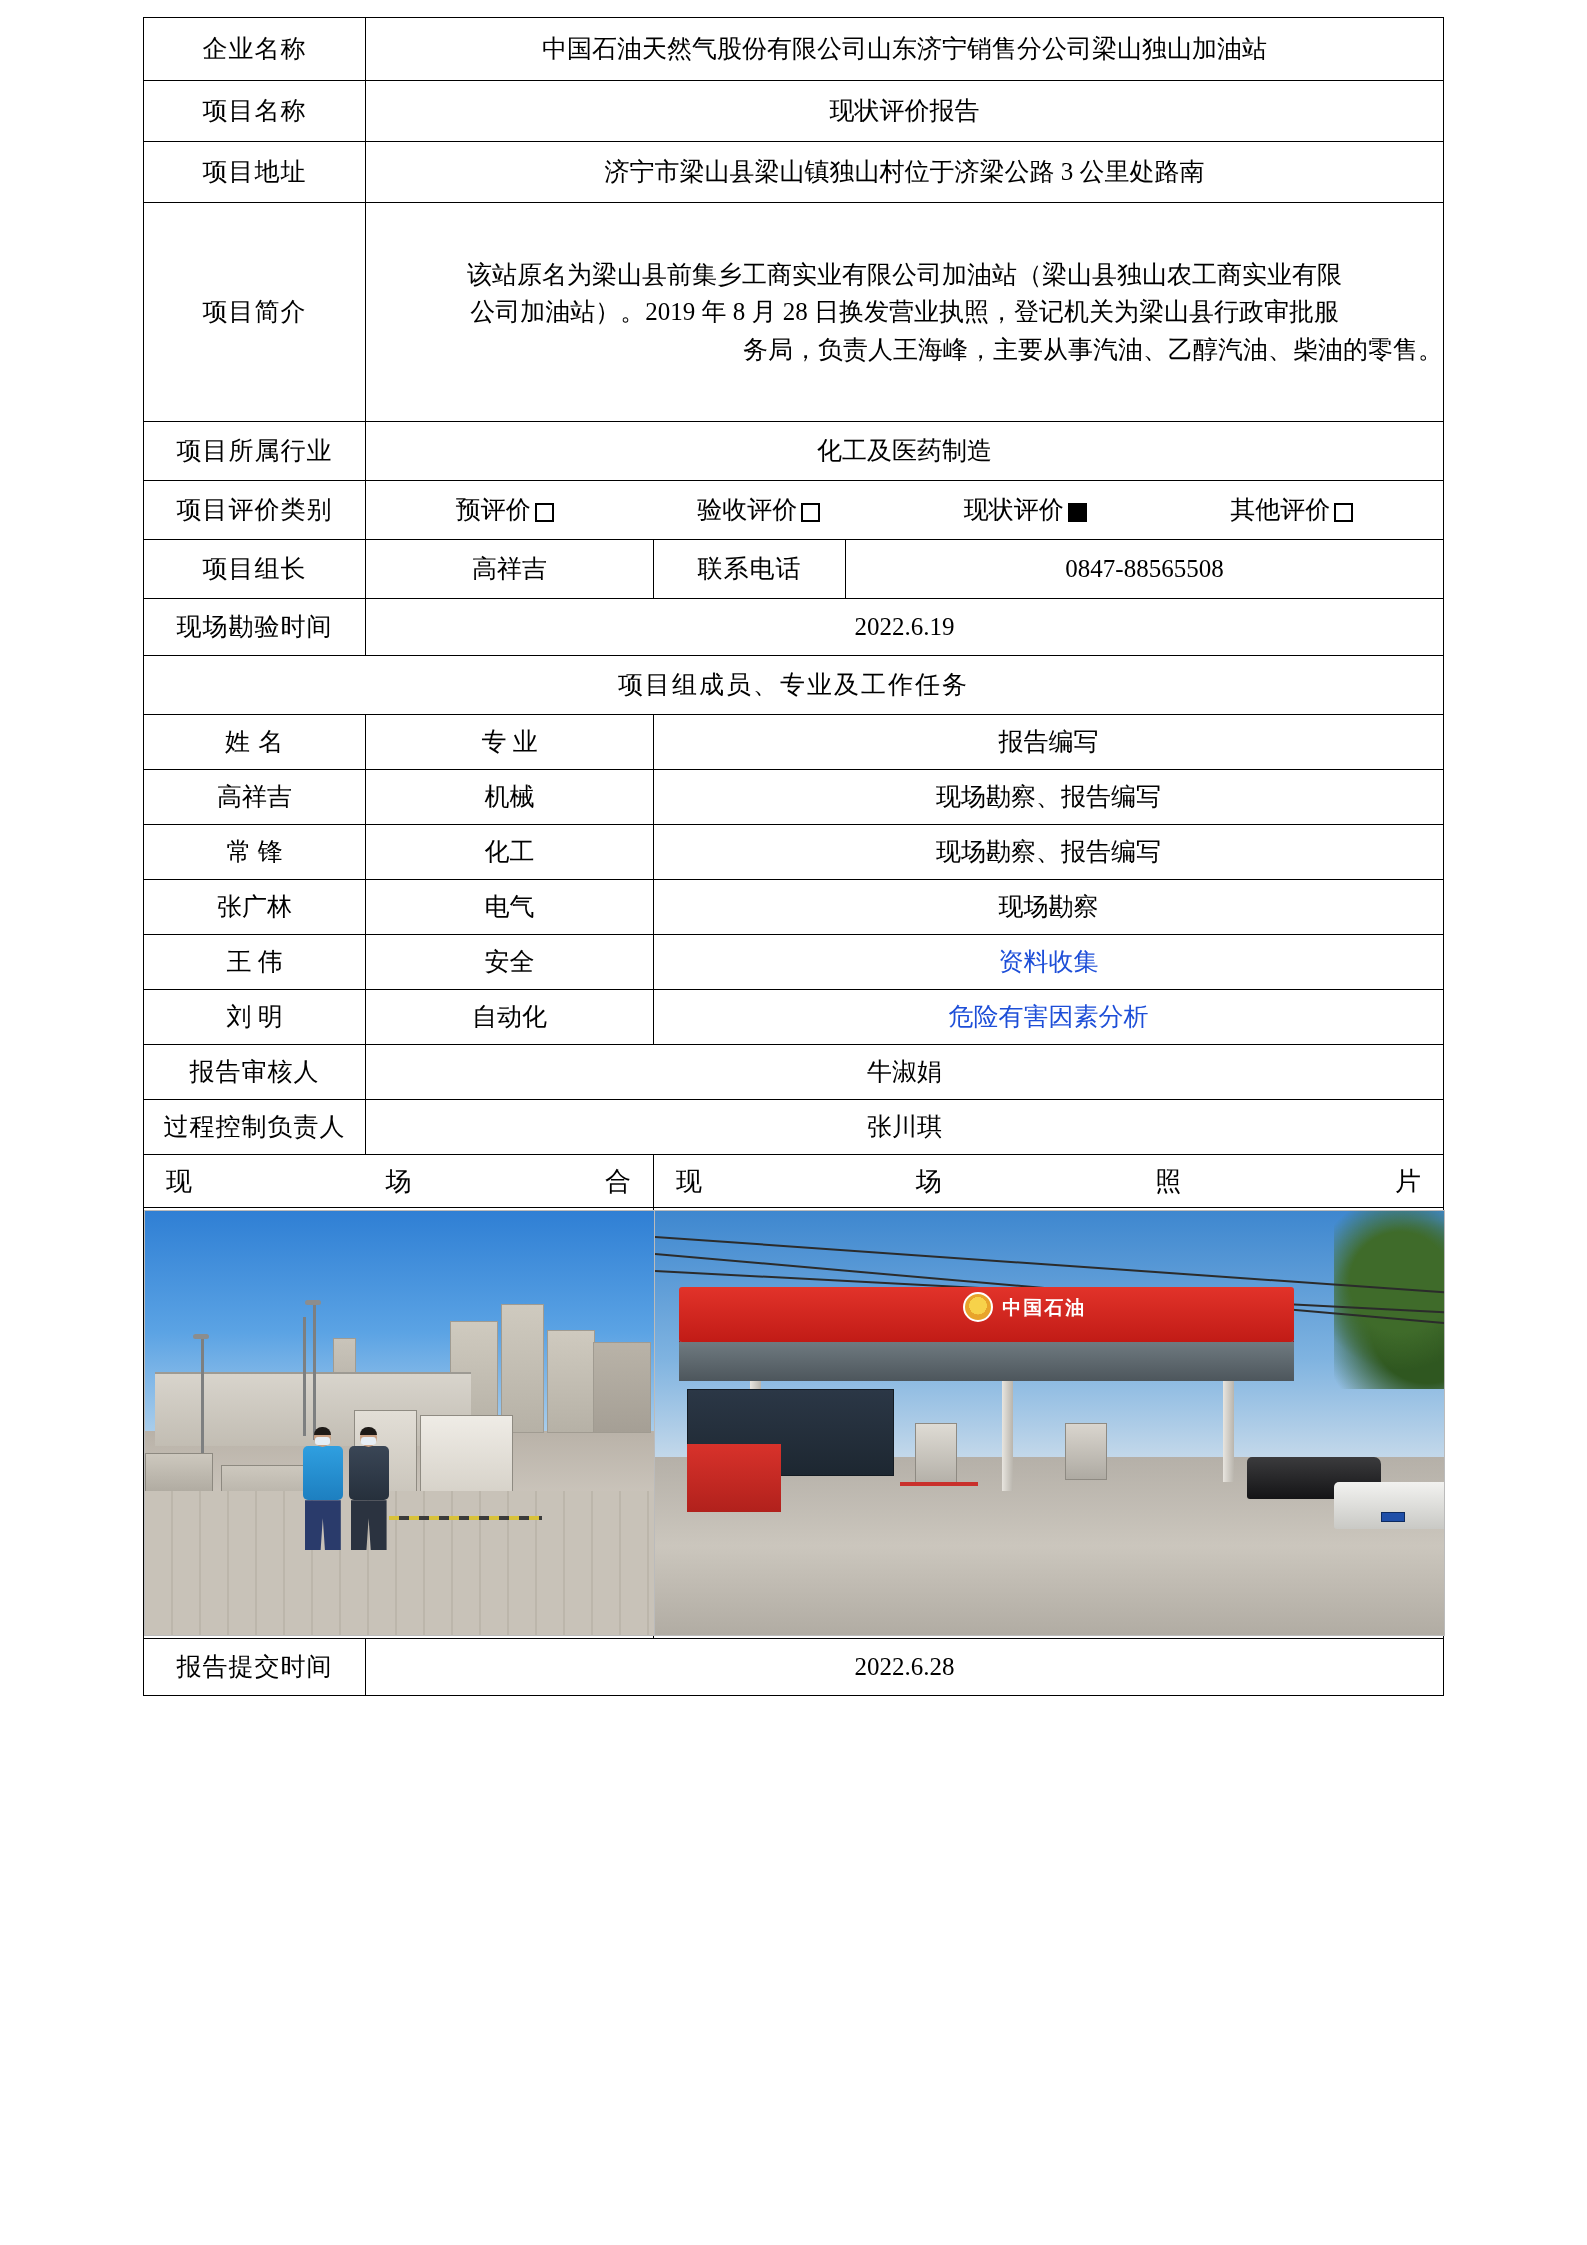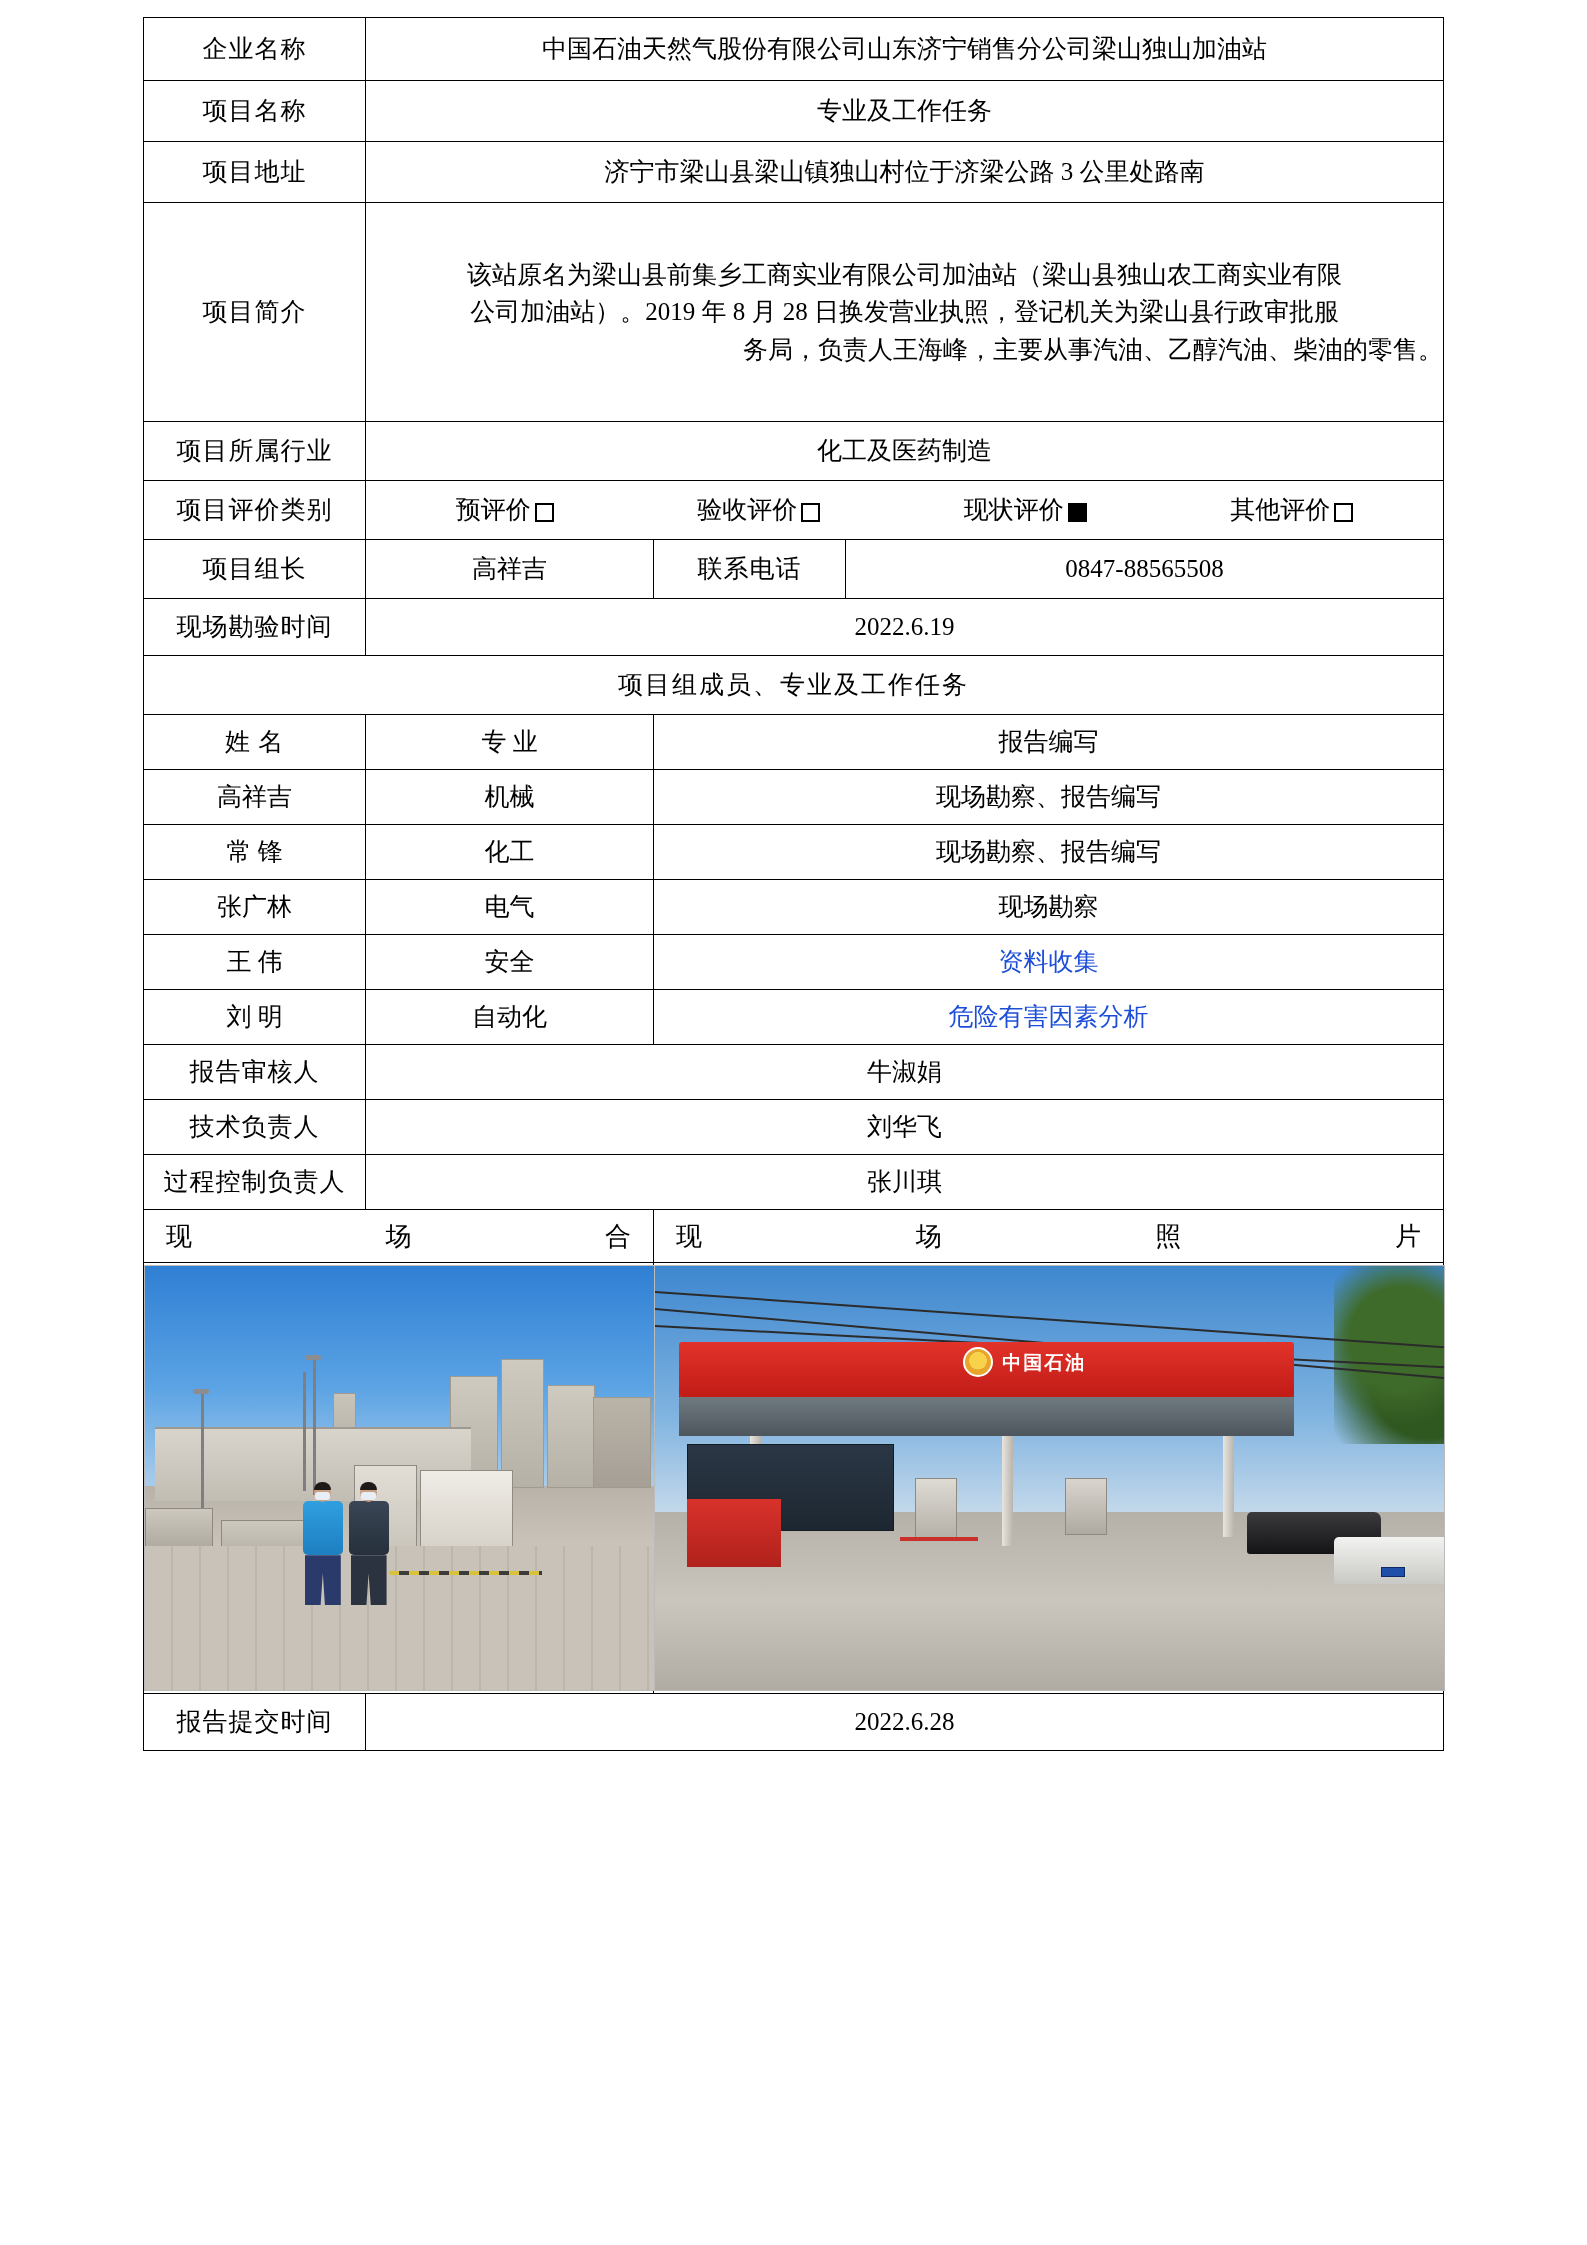--- a/index.html
+++ b/index.html
@@ -233,21 +233,21 @@
     </colgroup>
 
     <tbody>
         <tr>
       <td class="lbl" style="height:62px">企业名称</td>
       <td colspan="3">中国石油天然气股份有限公司山东济宁销售分公司梁山独山加油站</td>
     </tr>
 
     <tr>
       <td class="lbl" style="height:60px">项目名称</td>
-      <td colspan="3">专业及工作任务</td>
+      <td colspan="3">现状评价报告</td>
     </tr>
 
     <tr>
       <td class="lbl" style="height:60px">项目地址</td>
       <td colspan="3">济宁市梁山县梁山镇独山村位于济梁公路 3 公里处路南</td>
     </tr>
 
     <tr>
       <td class="lbl" style="height:218px">项目简介</td>
       <td colspan="3" class="intro">
@@ -318,24 +318,20 @@
     </tr>
     <tr>
       <td style="height:54px">刘  明</td>
       <td>自动化</td>
       <td colspan="2" class="grey">危险有害因素分析</td>
     </tr>
 
     <tr>
       <td class="lbl" style="height:54px">报告审核人</td>
       <td colspan="3" class="val-left">牛淑娟</td>
-    </tr>
-    <tr>
-      <td class="lbl" style="height:54px">技术负责人</td>
-      <td colspan="3" class="val-left">刘华飞</td>
     </tr>
     <tr>
       <td class="lbl" style="height:54px">过程控制负责人</td>
       <td colspan="3" class="val-left">张川琪</td>
     </tr>
 
     <tr>
       <td colspan="2" class="photo-hdr">
         <div class="photo-hdr-inner">
           <span>现</span>

